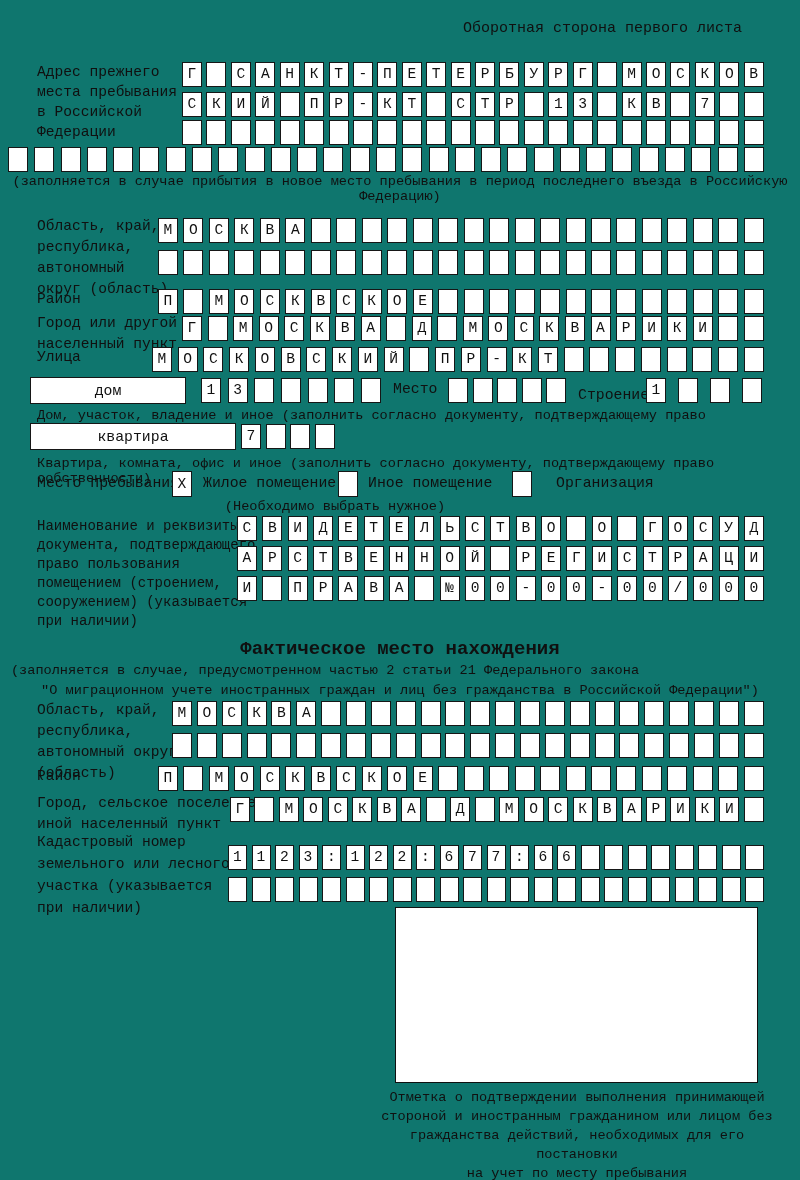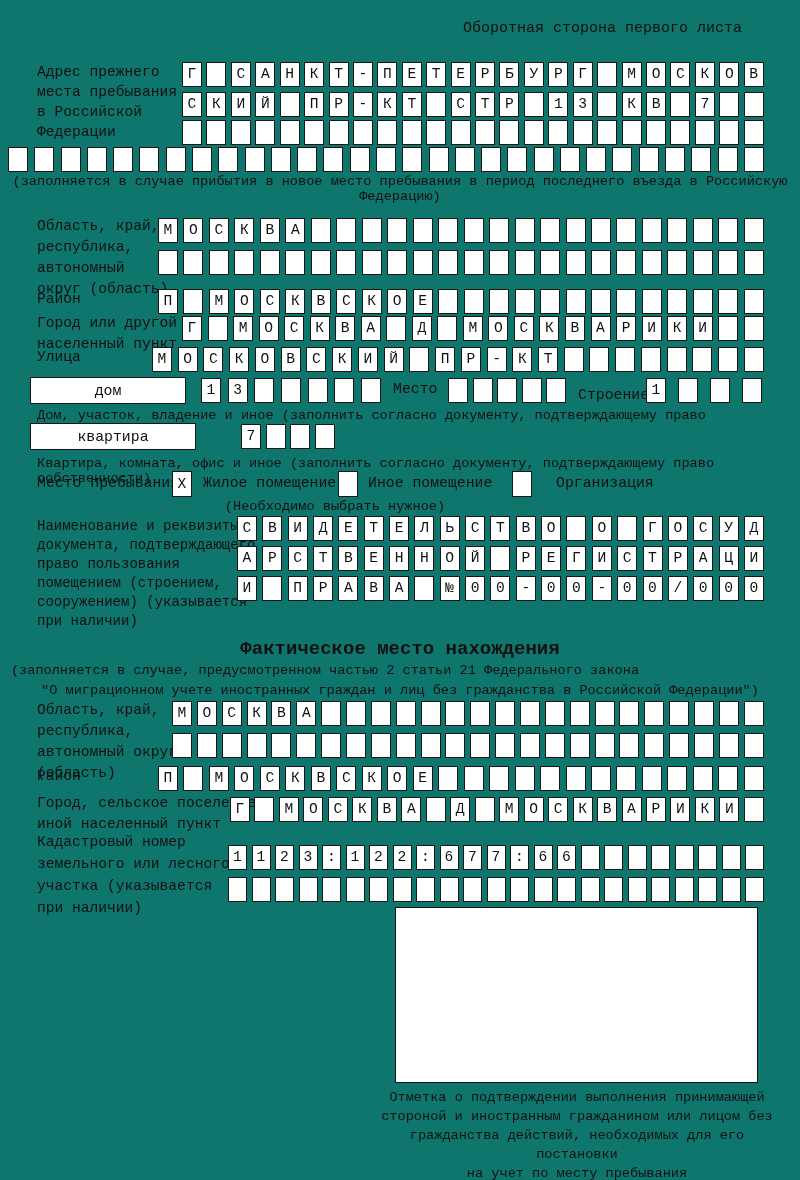--- a/index.html
+++ b/index.html
@@ -316,21 +316,21 @@
     </div>
   <div class="abs inline-lbl" style="left:578px;top:381px;margin-top:6px;">Строение</div>
   <div class="abs row" style="left:646px;top:378px;width:116px;">
       <span class="cell">1</span>
       <span class="cell"></span>
       <span class="cell"></span>
       <span class="cell"></span>
     </div>
   <div class="abs note" style="left:37px;top:408px;">Дом, участок, владение и иное (заполнить согласно документу, подтверждающему право собственности)</div>
 
-  <div class="abs boxlbl" style="left:30px;top:423px;width:166px;height:27px;">квартира</div>
+  <div class="abs boxlbl" style="left:30px;top:423px;width:206px;height:27px;">квартира</div>
   <div class="abs row" style="left:241px;top:424px;width:94px;">
       <span class="cell">7</span>
       <span class="cell"></span>
       <span class="cell"></span>
       <span class="cell"></span>
     </div>
   <div class="abs note" style="left:37px;top:456px;">Квартира, комната, офис и иное (заполнить согласно документу, подтверждающему право собственности)</div>
 
   <div class="abs inline-lbl" style="left:37px;top:475px;">Место пребывания:</div>
   <div class="abs chk" style="left:172px;top:471px;">X</div>

